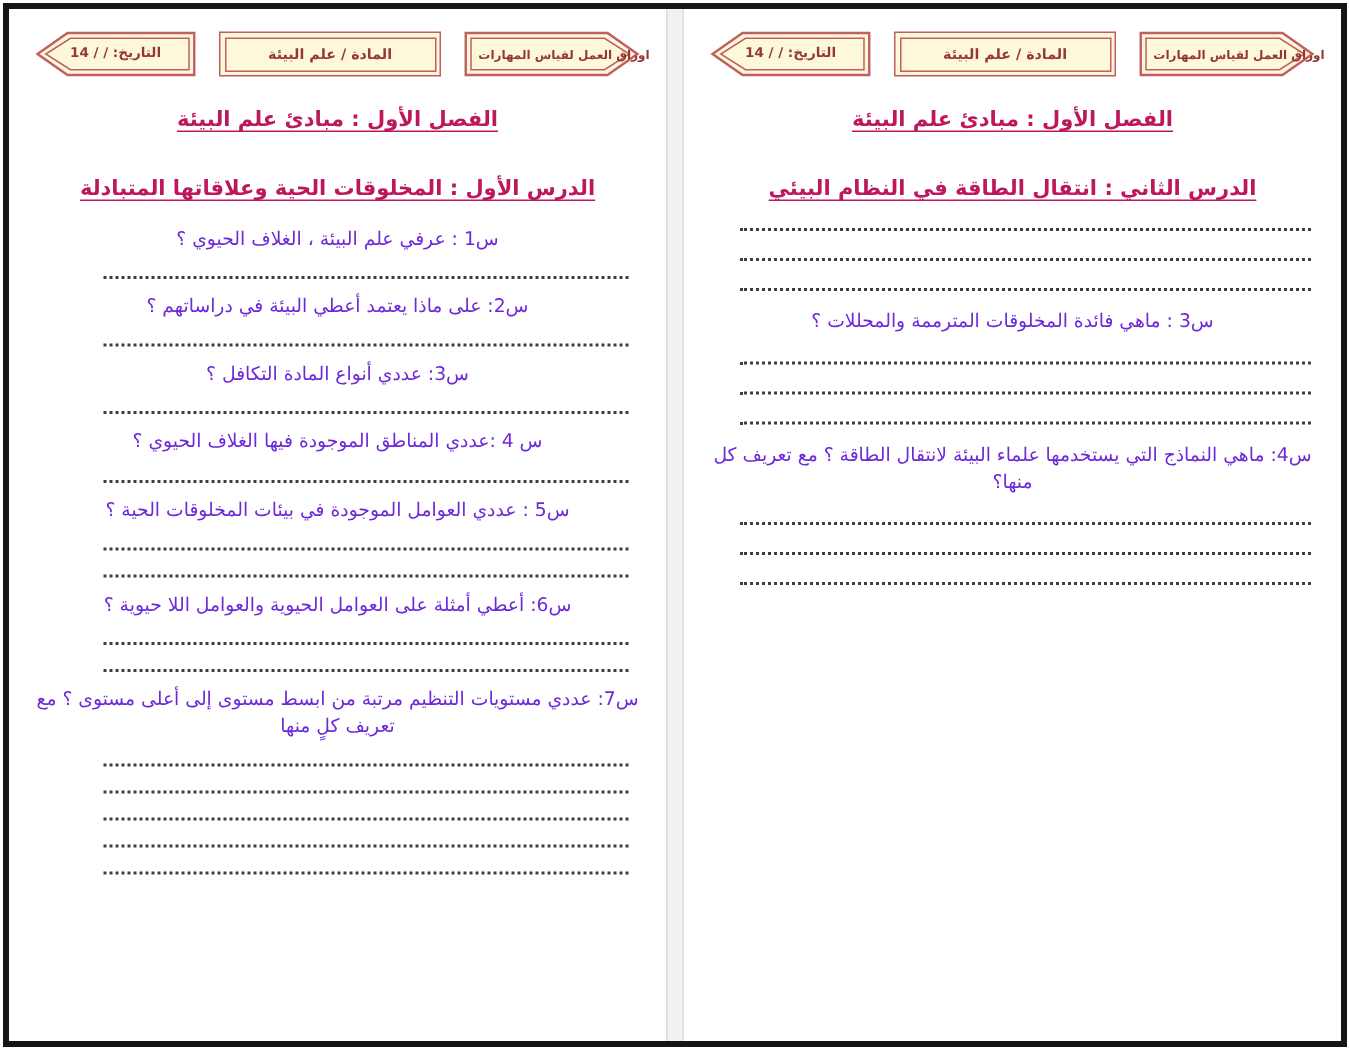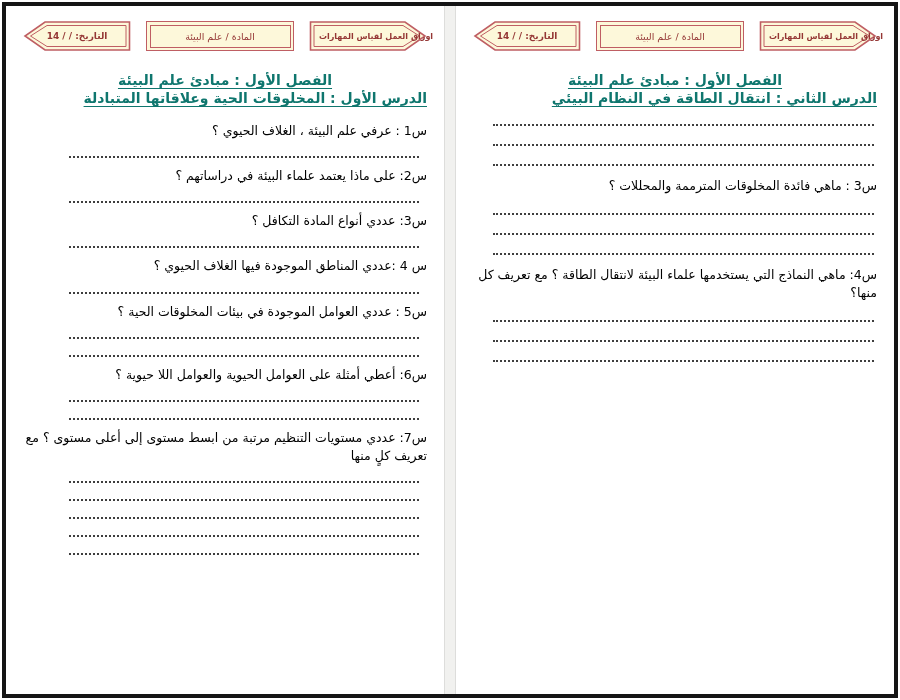--- a/index.html
+++ b/index.html
@@ -56,43 +56,43 @@
     border: 1.6px solid #bf5e63;
     background: #fdf8da;
     padding: 2.5px;
     box-sizing: border-box;
   }
   .subjbox .inner {
     width: 100%; height: 100%;
     border: 1px solid #bf5e63;
     box-sizing: border-box;
     display: flex; align-items: center; justify-content: center;
-    font-size: 9.5px; font-weight: normal; color: #953735;
+    font-size: 9.5px; font-weight: bold; color: #953735;
     background: #fdf8da;
   }
 
   
   .chapter-title, .lesson-title {
     text-align: center;
-    color: #0f766e;
+    color: #be185d;
     font-weight: bold;
     font-size: 14px;
     text-decoration: underline;
     text-underline-offset: 3px;
   }
   .chapter-title { margin-top: 15px; }
-  .lesson-title  { margin-top: 2px; text-align: right; }
+  .lesson-title  { margin-top: 30px; }
 
   
   .questions { margin-top: 16px; }
   .q-text {
-    color: #000000;
+    color: #6d28d9;
     font-size: 12.5px;
     line-height: 1.45;
-    text-align: right;
+    text-align: center;
   }
   .dotline {
     border-bottom: 2px dotted #3e3e3e;
     height: 2px;
   }
   .page-left  .q-text { margin-top: 9px; }
   .page-left  .dotline { margin: 14px 8px 4px 46px; }
   .page-right .q-text { margin-top: 11px; }
   .page-right .dotline { margin: 16px 3px 4px 20px; }
 </style>
@@ -127,21 +127,21 @@
 
     <div class="questions">
   <div class="qa">
     <div class="q-text">س1 : عرفي  علم البيئة ، الغلاف الحيوي ؟</div>
     <div>
             <div class="dotline"></div>
           </div>
   </div>
 
   <div class="qa">
-    <div class="q-text">س2: على ماذا يعتمد علماء البيئة في دراساتهم  ؟</div>
+    <div class="q-text">س2: على ماذا يعتمد أعطي البيئة في دراساتهم  ؟</div>
     <div>
             <div class="dotline"></div>
           </div>
   </div>
 
   <div class="qa">
     <div class="q-text">س3: عددي  أنواع المادة التكافل ؟</div>
     <div>
             <div class="dotline"></div>
           </div>

